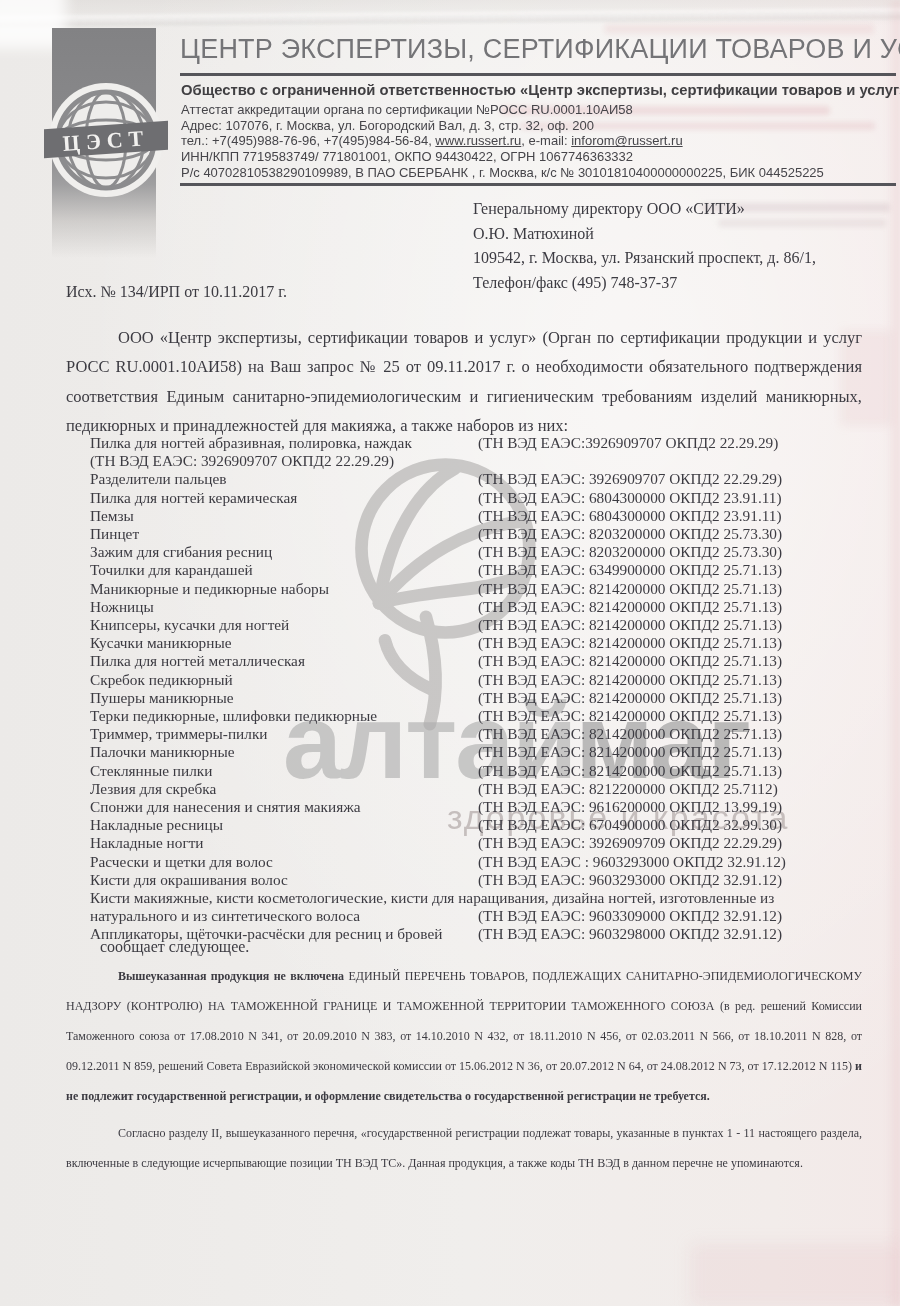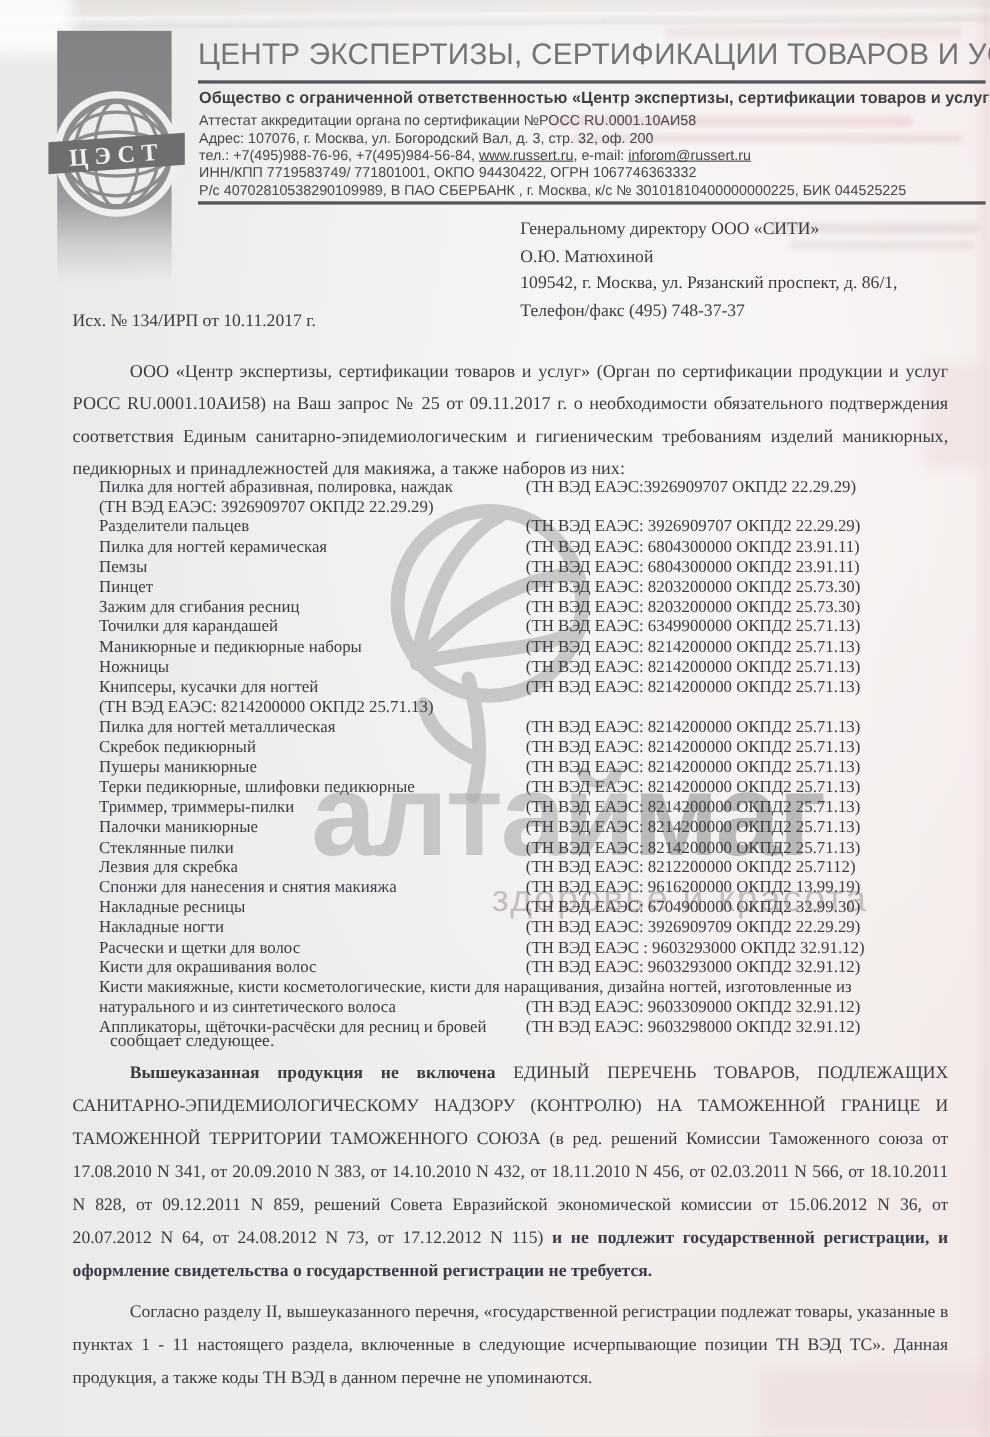--- a/index.html
+++ b/index.html
@@ -24,21 +24,21 @@
   .hr2{left:180px;top:183px;width:716px;}
   .org-line{left:181px;top:82px;font-family:"Liberation Sans",sans-serif;font-size:14.8px;font-weight:bold;color:#403f42;white-space:nowrap;}
   .info{left:181px;top:102px;font-family:"Liberation Sans",sans-serif;font-size:13px;color:#46454a;line-height:15.7px;white-space:nowrap;}
   .info .u{text-decoration:underline;}
   
   .recipient{left:473px;top:197px;font-size:16px;line-height:24.6px;}
   .ref-line{left:66px;top:283px;font-size:16px;}
   .para{position:absolute;left:66px;width:796px;text-align:justify;text-indent:52px;font-size:16.5px;}
   .intro{top:323px;line-height:29.4px;}
   .body-text{left:66px;top:961px;width:796px;}
-  .body-text p{margin:0;text-align:justify;text-indent:52px;font-size:16px;line-height:30px;}
+  .body-text p{margin:0;text-align:justify;text-indent:52px;font-size:12px;line-height:30px;}
   .body-text p + p{margin-top:7px;}
   .b{font-weight:bold;}
   .items{left:90px;top:434px;width:772px;font-size:15.3px;line-height:18.2px;}
   .item-row{display:flex;}
   .item-name{width:388px;flex:none;}
   .item-code{flex:none;white-space:nowrap;}
   .item-wide{width:772px;}
   .closing{left:100px;top:938px;font-size:16px;}
   
   .wm{pointer-events:none;}
@@ -168,20 +168,21 @@
       </div>
       <div class="item-row">
         <div class="item-name">Ножницы</div>
         <div class="item-code">(ТН ВЭД ЕАЭС: 8214200000 ОКПД2 25.71.13)</div>
       </div>
       <div class="item-row">
         <div class="item-name">Книпсеры, кусачки для ногтей</div>
         <div class="item-code">(ТН ВЭД ЕАЭС: 8214200000 ОКПД2 25.71.13)</div>
       </div>
       <div class="item-row">
+        <div class="item-name">Кусачки маникюрные</div>
         <div class="item-code">(ТН ВЭД ЕАЭС: 8214200000 ОКПД2 25.71.13)</div>
       </div>
       <div class="item-row">
         <div class="item-name">Пилка для ногтей металлическая</div>
         <div class="item-code">(ТН ВЭД ЕАЭС: 8214200000 ОКПД2 25.71.13)</div>
       </div>
       <div class="item-row">
         <div class="item-name">Скребок педикюрный</div>
         <div class="item-code">(ТН ВЭД ЕАЭС: 8214200000 ОКПД2 25.71.13)</div>
       </div>

